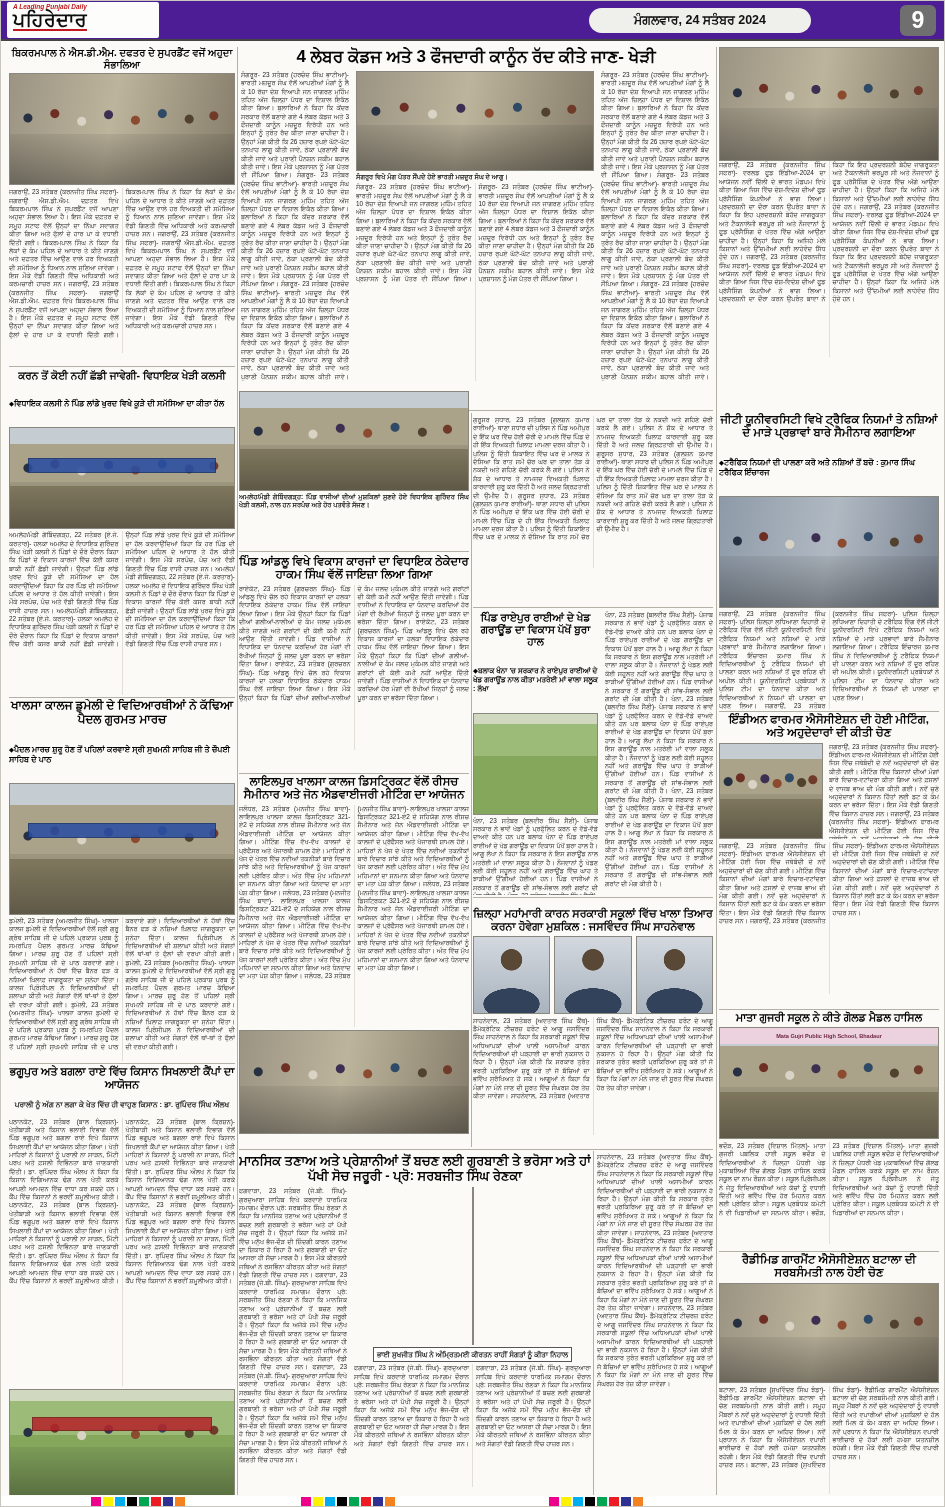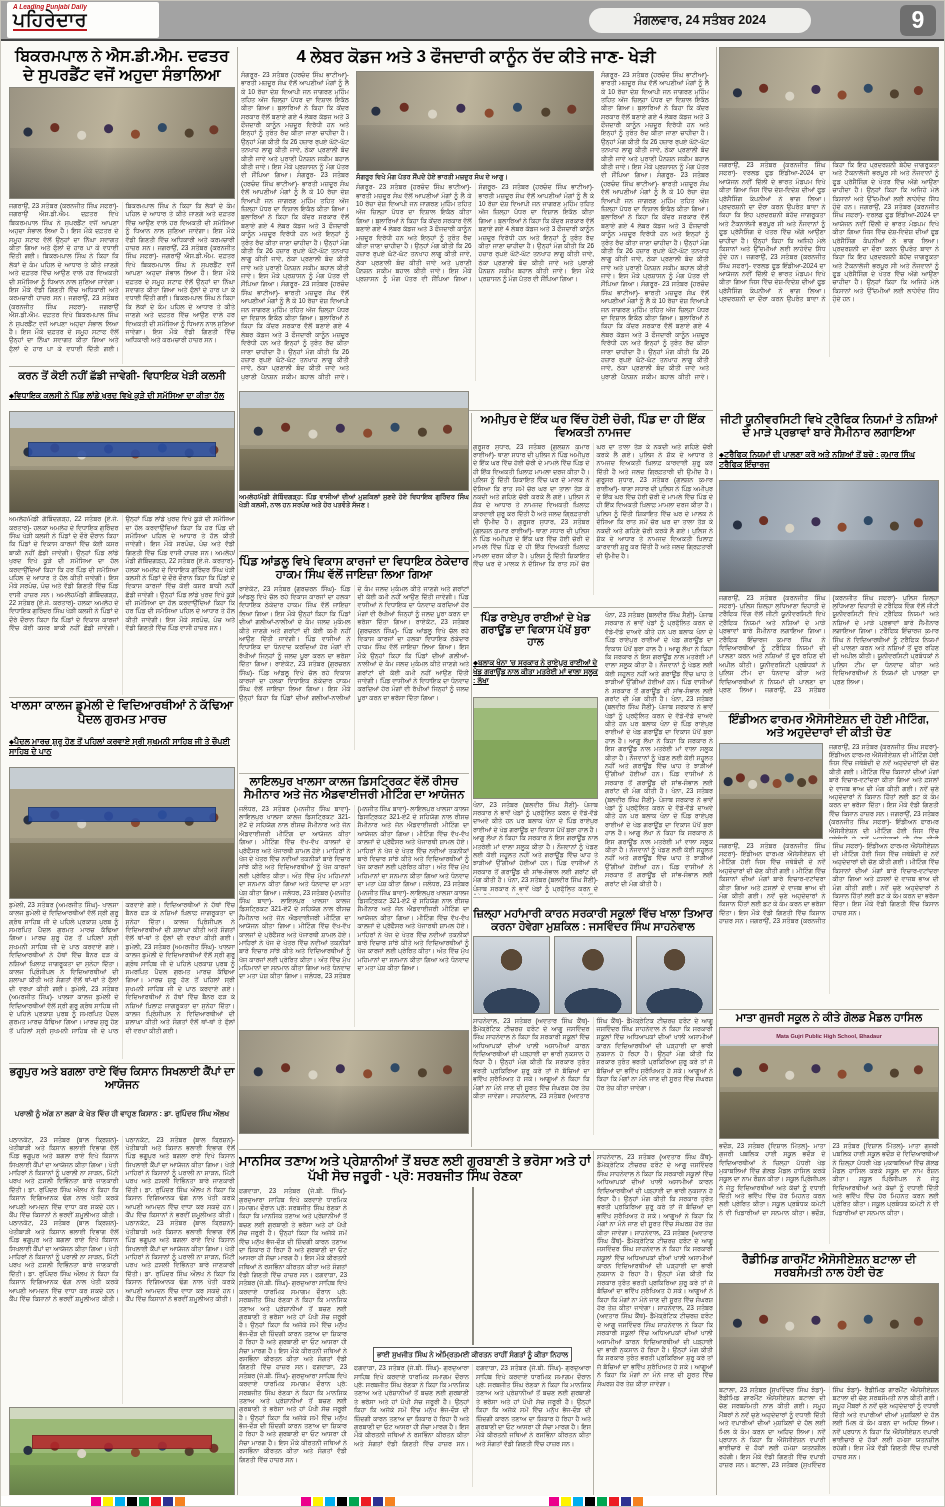--- a/index.html
+++ b/index.html
@@ -6,21 +6,21 @@
   html,body { background:#9a9a9a; }
   .page {
     position:relative; width:945px; height:1507px; margin:0 auto;
     background:#fbfaf6; overflow:hidden;
     font-family:"Liberation Sans","DejaVu Sans",sans-serif; color:#1c1c1c;
     border:1px solid #c9c6bd;
   }
   
   .header {
     position:absolute; left:0; top:0; width:945px; height:40px;
-    background:#a3a3a3; display:flex; align-items:center;
+    background:#4c1d95; display:flex; align-items:center;
     border-bottom:2px solid #444;
   }
   .masthead {
     width:152px; height:36px; margin-left:6px; background:#fdfdfb;
     padding:1px 6px; border-radius:2px;
   }
   .tagline { font-size:6.5px; font-style:italic; font-weight:bold; color:#c0191f; }
   .paper-name { font-size:19px; font-weight:bold; color:#0d0d0d; line-height:1; letter-spacing:.5px; border-bottom:2px solid #c0191f; display:inline-block; }
   .date-pill {
     position:absolute; left:588px; top:7px; width:222px; height:25px;
@@ -28,23 +28,23 @@
     font-size:12.5px; font-weight:bold; display:flex; align-items:center; justify-content:center;
   }
   .page-num {
     position:absolute; right:10px; top:4px; width:36px; height:31px;
     background:#6f6f6f; border-radius:6px; color:#fff;
     font-size:23px; font-weight:bold; display:flex; align-items:center; justify-content:center;
   }
   
   .article { position:absolute; overflow:hidden; }
   .hl { font-weight:bold; color:#050505; text-align:center; line-height:1.16; }
-  .subhead { font-size:8px; font-weight:bold; text-align:left; line-height:1.25; margin:10px 0; color:#000;text-decoration:underline; }
+  .subhead { font-size:8px; font-weight:bold; text-align:left; line-height:1.25; margin:18px 0; color:#000; }
   .subhead::before { content:"\25C6 "; font-size:6.5px; }
-  .byline { font-size:7.4px; font-weight:bold; text-align:center; margin:18px 0; }
+  .byline { font-size:7.4px; font-weight:bold; text-align:center; margin:9px 0; }
   .body-text { font-size:6.4px; line-height:1.31; text-align:justify; color:#232323; overflow:hidden; }
   .cols-2 { column-count:2; column-gap:7px; column-rule:1px solid #e2dfd6; }
   .caption { font-size:6.6px; font-weight:bold; line-height:1.28; text-align:justify; margin-top:2px; overflow:hidden; }
   .vrule { position:absolute; width:1px; background:#b3b0a6; }
   .hrule { position:absolute; height:1px; background:#b3b0a6; }
   
   .photo { position:relative; overflow:hidden; border:1px solid #8a887e; background:#a8a396; }
   .ph-indoor  { background:linear-gradient(100deg,#9b9483,#bdb49c 45%,#857d6a); }
   .ph-outdoor { background:linear-gradient(#c6cdd2 0 16%,#aaa289 16% 58%,#8c8366 58%); }
   .ph-field   { background:linear-gradient(#d0d8c0 0 10%,#9cba78 10% 42%,#84a75c 42%); }
@@ -100,21 +100,21 @@
   <div class="hrule" style="left:238px; top:550px;  width:230px;"></div>
   <div class="hrule" style="left:238px; top:772px;  width:230px;"></div>
   <div class="hrule" style="left:238px; top:1148px; width:474px;"></div>
   <div class="hrule" style="left:472px; top:606px;  width:240px;"></div>
   <div class="hrule" style="left:472px; top:896px;  width:240px;"></div>
   <div class="hrule" style="left:718px; top:710px;  width:220px;"></div>
   <div class="hrule" style="left:718px; top:1008px; width:220px;"></div>
   <div class="hrule" style="left:718px; top:1250px; width:220px;"></div>
 
   <section class="article" style="left:8px; top:46px; width:226px; height:317px;">
-    <h2 class="hl" style="font-size:16px;">ਬਿਕਰਮਪਾਲ ਨੇ ਐਸ.ਡੀ.ਐਮ. ਦਫਤਰ ਦੇ ਸੁਪਰਡੈਂਟ ਵਜੋਂ ਅਹੁਦਾ ਸੰਭਾਲਿਆ</h2>
+    <h2 class="hl" style="font-size:10px;">ਬਿਕਰਮਪਾਲ ਨੇ ਐਸ.ਡੀ.ਐਮ. ਦਫਤਰ ਦੇ ਸੁਪਰਡੈਂਟ ਵਜੋਂ ਅਹੁਦਾ ਸੰਭਾਲਿਆ</h2>
     <div class="photo ph-indoor people" style="height:112px; margin:3px 0;"></div>
     <div class="body-text cols-2" style="height:165px;">ਜਗਰਾਉਂ, 23 ਸਤੰਬਰ (ਕਰਨਜੀਤ ਸਿੰਘ ਸਫਰਾ)- ਜਗਰਾਉਂ ਐਸ.ਡੀ.ਐਮ. ਦਫ਼ਤਰ ਵਿਖੇ ਬਿਕਰਮਪਾਲ ਸਿੰਘ ਨੇ ਸੁਪਰਡੈਂਟ ਵਜੋਂ ਆਪਣਾ ਅਹੁਦਾ ਸੰਭਾਲ ਲਿਆ ਹੈ। ਇਸ ਮੌਕੇ ਦਫ਼ਤਰ ਦੇ ਸਮੂਹ ਸਟਾਫ ਵੱਲੋਂ ਉਨ੍ਹਾਂ ਦਾ ਨਿੱਘਾ ਸਵਾਗਤ ਕੀਤਾ ਗਿਆ ਅਤੇ ਫੁੱਲਾਂ ਦੇ ਹਾਰ ਪਾ ਕੇ ਵਧਾਈ ਦਿੱਤੀ ਗਈ। ਬਿਕਰਮਪਾਲ ਸਿੰਘ ਨੇ ਕਿਹਾ ਕਿ ਲੋਕਾਂ ਦੇ ਕੰਮ ਪਹਿਲ ਦੇ ਆਧਾਰ ਤੇ ਕੀਤੇ ਜਾਣਗੇ ਅਤੇ ਦਫ਼ਤਰ ਵਿੱਚ ਆਉਣ ਵਾਲੇ ਹਰ ਵਿਅਕਤੀ ਦੀ ਸਮੱਸਿਆ ਨੂੰ ਧਿਆਨ ਨਾਲ ਸੁਣਿਆ ਜਾਵੇਗਾ। ਇਸ ਮੌਕੇ ਵੱਡੀ ਗਿਣਤੀ ਵਿੱਚ ਅਧਿਕਾਰੀ ਅਤੇ ਕਰਮਚਾਰੀ ਹਾਜ਼ਰ ਸਨ। ਜਗਰਾਉਂ, 23 ਸਤੰਬਰ (ਕਰਨਜੀਤ ਸਿੰਘ ਸਫਰਾ)- ਜਗਰਾਉਂ ਐਸ.ਡੀ.ਐਮ. ਦਫ਼ਤਰ ਵਿਖੇ ਬਿਕਰਮਪਾਲ ਸਿੰਘ ਨੇ ਸੁਪਰਡੈਂਟ ਵਜੋਂ ਆਪਣਾ ਅਹੁਦਾ ਸੰਭਾਲ ਲਿਆ ਹੈ। ਇਸ ਮੌਕੇ ਦਫ਼ਤਰ ਦੇ ਸਮੂਹ ਸਟਾਫ ਵੱਲੋਂ ਉਨ੍ਹਾਂ ਦਾ ਨਿੱਘਾ ਸਵਾਗਤ ਕੀਤਾ ਗਿਆ ਅਤੇ ਫੁੱਲਾਂ ਦੇ ਹਾਰ ਪਾ ਕੇ ਵਧਾਈ ਦਿੱਤੀ ਗਈ। ਬਿਕਰਮਪਾਲ ਸਿੰਘ ਨੇ ਕਿਹਾ ਕਿ ਲੋਕਾਂ ਦੇ ਕੰਮ ਪਹਿਲ ਦੇ ਆਧਾਰ ਤੇ ਕੀਤੇ ਜਾਣਗੇ ਅਤੇ ਦਫ਼ਤਰ ਵਿੱਚ ਆਉਣ ਵਾਲੇ ਹਰ ਵਿਅਕਤੀ ਦੀ ਸਮੱਸਿਆ ਨੂੰ ਧਿਆਨ ਨਾਲ ਸੁਣਿਆ ਜਾਵੇਗਾ। ਇਸ ਮੌਕੇ ਵੱਡੀ ਗਿਣਤੀ ਵਿੱਚ ਅਧਿਕਾਰੀ ਅਤੇ ਕਰਮਚਾਰੀ ਹਾਜ਼ਰ ਸਨ। ਜਗਰਾਉਂ, 23 ਸਤੰਬਰ (ਕਰਨਜੀਤ ਸਿੰਘ ਸਫਰਾ)- ਜਗਰਾਉਂ ਐਸ.ਡੀ.ਐਮ. ਦਫ਼ਤਰ ਵਿਖੇ ਬਿਕਰਮਪਾਲ ਸਿੰਘ ਨੇ ਸੁਪਰਡੈਂਟ ਵਜੋਂ ਆਪਣਾ ਅਹੁਦਾ ਸੰਭਾਲ ਲਿਆ ਹੈ। ਇਸ ਮੌਕੇ ਦਫ਼ਤਰ ਦੇ ਸਮੂਹ ਸਟਾਫ ਵੱਲੋਂ ਉਨ੍ਹਾਂ ਦਾ ਨਿੱਘਾ ਸਵਾਗਤ ਕੀਤਾ ਗਿਆ ਅਤੇ ਫੁੱਲਾਂ ਦੇ ਹਾਰ ਪਾ ਕੇ ਵਧਾਈ ਦਿੱਤੀ ਗਈ। ਬਿਕਰਮਪਾਲ ਸਿੰਘ ਨੇ ਕਿਹਾ ਕਿ ਲੋਕਾਂ ਦੇ ਕੰਮ ਪਹਿਲ ਦੇ ਆਧਾਰ ਤੇ ਕੀਤੇ ਜਾਣਗੇ ਅਤੇ ਦਫ਼ਤਰ ਵਿੱਚ ਆਉਣ ਵਾਲੇ ਹਰ ਵਿਅਕਤੀ ਦੀ ਸਮੱਸਿਆ ਨੂੰ ਧਿਆਨ ਨਾਲ ਸੁਣਿਆ ਜਾਵੇਗਾ। ਇਸ ਮੌਕੇ ਵੱਡੀ ਗਿਣਤੀ ਵਿੱਚ ਅਧਿਕਾਰੀ ਅਤੇ ਕਰਮਚਾਰੀ ਹਾਜ਼ਰ ਸਨ।</div>
   </section>
 
   <section class="article" style="left:8px; top:368px; width:226px; height:326px;">
     <h3 class="hl" style="font-size:10.5px;">ਕਰਨ ਤੋਂ ਕੋਈ ਨਹੀਂ ਛੱਡੀ ਜਾਵੇਗੀ- ਵਿਧਾਇਕ ਖੇੜੀ ਕਲਸੀ</h3>
     <div class="subhead">ਵਿਧਾਇਕ ਕਲਸੀ ਨੇ ਪਿੰਡ ਲਾਂਡੇ ਖੁਰਦ ਵਿਖੇ ਕੂੜੇ ਦੀ ਸਮੱਸਿਆ ਦਾ ਕੀਤਾ ਹੱਲ</div>
     <div class="photo ph-outdoor people" style="height:102px; margin:2px 0;">
       <div class="banner-blue"></div>
     </div>
@@ -174,21 +174,20 @@
       <div class="body-text" style="width:108px;">ਫਗਵਾੜਾ, 23 ਸਤੰਬਰ (ਜੇ.ਬੀ. ਸਿੰਘ)- ਗੁਰਦੁਆਰਾ ਸਾਹਿਬ ਵਿਖੇ ਕਰਵਾਏ ਧਾਰਮਿਕ ਸਮਾਗਮ ਦੌਰਾਨ ਪ੍ਰੋ: ਸਰਬਜੀਤ ਸਿੰਘ ਰੇਣਕਾ ਨੇ ਕਿਹਾ ਕਿ ਮਾਨਸਿਕ ਤਣਾਅ ਅਤੇ ਪ੍ਰੇਸ਼ਾਨੀਆਂ ਤੋਂ ਬਚਣ ਲਈ ਗੁਰਬਾਣੀ ਤੇ ਭਰੋਸਾ ਅਤੇ ਹਾਂ ਪੱਖੀ ਸੋਚ ਜਰੂਰੀ ਹੈ। ਉਨ੍ਹਾਂ ਕਿਹਾ ਕਿ ਅਜੋਕੇ ਸਮੇਂ ਵਿੱਚ ਮਨੁੱਖ ਭੱਜ-ਦੌੜ ਦੀ ਜ਼ਿੰਦਗੀ ਕਾਰਨ ਤਣਾਅ ਦਾ ਸ਼ਿਕਾਰ ਹੋ ਰਿਹਾ ਹੈ ਅਤੇ ਗੁਰਬਾਣੀ ਦਾ ਓਟ ਆਸਰਾ ਹੀ ਸੱਚਾ ਮਾਰਗ ਹੈ। ਇਸ ਮੌਕੇ ਕੀਰਤਨੀ ਜਥਿਆਂ ਨੇ ਰਸਭਿੰਨਾ ਕੀਰਤਨ ਕੀਤਾ ਅਤੇ ਸੰਗਤਾਂ ਵੱਡੀ ਗਿਣਤੀ ਵਿੱਚ ਹਾਜ਼ਰ ਸਨ। ਫਗਵਾੜਾ, 23 ਸਤੰਬਰ (ਜੇ.ਬੀ. ਸਿੰਘ)- ਗੁਰਦੁਆਰਾ ਸਾਹਿਬ ਵਿਖੇ ਕਰਵਾਏ ਧਾਰਮਿਕ ਸਮਾਗਮ ਦੌਰਾਨ ਪ੍ਰੋ: ਸਰਬਜੀਤ ਸਿੰਘ ਰੇਣਕਾ ਨੇ ਕਿਹਾ ਕਿ ਮਾਨਸਿਕ ਤਣਾਅ ਅਤੇ ਪ੍ਰੇਸ਼ਾਨੀਆਂ ਤੋਂ ਬਚਣ ਲਈ ਗੁਰਬਾਣੀ ਤੇ ਭਰੋਸਾ ਅਤੇ ਹਾਂ ਪੱਖੀ ਸੋਚ ਜਰੂਰੀ ਹੈ। ਉਨ੍ਹਾਂ ਕਿਹਾ ਕਿ ਅਜੋਕੇ ਸਮੇਂ ਵਿੱਚ ਮਨੁੱਖ ਭੱਜ-ਦੌੜ ਦੀ ਜ਼ਿੰਦਗੀ ਕਾਰਨ ਤਣਾਅ ਦਾ ਸ਼ਿਕਾਰ ਹੋ ਰਿਹਾ ਹੈ ਅਤੇ ਗੁਰਬਾਣੀ ਦਾ ਓਟ ਆਸਰਾ ਹੀ ਸੱਚਾ ਮਾਰਗ ਹੈ। ਇਸ ਮੌਕੇ ਕੀਰਤਨੀ ਜਥਿਆਂ ਨੇ ਰਸਭਿੰਨਾ ਕੀਰਤਨ ਕੀਤਾ ਅਤੇ ਸੰਗਤਾਂ ਵੱਡੀ ਗਿਣਤੀ ਵਿੱਚ ਹਾਜ਼ਰ ਸਨ। ਫਗਵਾੜਾ, 23 ਸਤੰਬਰ (ਜੇ.ਬੀ. ਸਿੰਘ)- ਗੁਰਦੁਆਰਾ ਸਾਹਿਬ ਵਿਖੇ ਕਰਵਾਏ ਧਾਰਮਿਕ ਸਮਾਗਮ ਦੌਰਾਨ ਪ੍ਰੋ: ਸਰਬਜੀਤ ਸਿੰਘ ਰੇਣਕਾ ਨੇ ਕਿਹਾ ਕਿ ਮਾਨਸਿਕ ਤਣਾਅ ਅਤੇ ਪ੍ਰੇਸ਼ਾਨੀਆਂ ਤੋਂ ਬਚਣ ਲਈ ਗੁਰਬਾਣੀ ਤੇ ਭਰੋਸਾ ਅਤੇ ਹਾਂ ਪੱਖੀ ਸੋਚ ਜਰੂਰੀ ਹੈ। ਉਨ੍ਹਾਂ ਕਿਹਾ ਕਿ ਅਜੋਕੇ ਸਮੇਂ ਵਿੱਚ ਮਨੁੱਖ ਭੱਜ-ਦੌੜ ਦੀ ਜ਼ਿੰਦਗੀ ਕਾਰਨ ਤਣਾਅ ਦਾ ਸ਼ਿਕਾਰ ਹੋ ਰਿਹਾ ਹੈ ਅਤੇ ਗੁਰਬਾਣੀ ਦਾ ਓਟ ਆਸਰਾ ਹੀ ਸੱਚਾ ਮਾਰਗ ਹੈ। ਇਸ ਮੌਕੇ ਕੀਰਤਨੀ ਜਥਿਆਂ ਨੇ ਰਸਭਿੰਨਾ ਕੀਰਤਨ ਕੀਤਾ ਅਤੇ ਸੰਗਤਾਂ ਵੱਡੀ ਗਿਣਤੀ ਵਿੱਚ ਹਾਜ਼ਰ ਸਨ।</div>
       <div style="flex:1; display:flex; flex-direction:column;align-items:center;">
         <div class="photo ph-stage people" style="height:158px;"></div>
         <div class="cap-box">ਭਾਈ ਸੁਖਜੀਤ ਸਿੰਘ ਨੇ ਅੰਮ੍ਰਿਤਮਈ ਕੀਰਤਨ ਰਾਹੀਂ ਸੰਗਤਾਂ ਨੂੰ ਕੀਤਾ ਨਿਹਾਲ</div>
         <div class="body-text cols-2" style="flex:1; margin-top:2px;">ਫਗਵਾੜਾ, 23 ਸਤੰਬਰ (ਜੇ.ਬੀ. ਸਿੰਘ)- ਗੁਰਦੁਆਰਾ ਸਾਹਿਬ ਵਿਖੇ ਕਰਵਾਏ ਧਾਰਮਿਕ ਸਮਾਗਮ ਦੌਰਾਨ ਪ੍ਰੋ: ਸਰਬਜੀਤ ਸਿੰਘ ਰੇਣਕਾ ਨੇ ਕਿਹਾ ਕਿ ਮਾਨਸਿਕ ਤਣਾਅ ਅਤੇ ਪ੍ਰੇਸ਼ਾਨੀਆਂ ਤੋਂ ਬਚਣ ਲਈ ਗੁਰਬਾਣੀ ਤੇ ਭਰੋਸਾ ਅਤੇ ਹਾਂ ਪੱਖੀ ਸੋਚ ਜਰੂਰੀ ਹੈ। ਉਨ੍ਹਾਂ ਕਿਹਾ ਕਿ ਅਜੋਕੇ ਸਮੇਂ ਵਿੱਚ ਮਨੁੱਖ ਭੱਜ-ਦੌੜ ਦੀ ਜ਼ਿੰਦਗੀ ਕਾਰਨ ਤਣਾਅ ਦਾ ਸ਼ਿਕਾਰ ਹੋ ਰਿਹਾ ਹੈ ਅਤੇ ਗੁਰਬਾਣੀ ਦਾ ਓਟ ਆਸਰਾ ਹੀ ਸੱਚਾ ਮਾਰਗ ਹੈ। ਇਸ ਮੌਕੇ ਕੀਰਤਨੀ ਜਥਿਆਂ ਨੇ ਰਸਭਿੰਨਾ ਕੀਰਤਨ ਕੀਤਾ ਅਤੇ ਸੰਗਤਾਂ ਵੱਡੀ ਗਿਣਤੀ ਵਿੱਚ ਹਾਜ਼ਰ ਸਨ। ਫਗਵਾੜਾ, 23 ਸਤੰਬਰ (ਜੇ.ਬੀ. ਸਿੰਘ)- ਗੁਰਦੁਆਰਾ ਸਾਹਿਬ ਵਿਖੇ ਕਰਵਾਏ ਧਾਰਮਿਕ ਸਮਾਗਮ ਦੌਰਾਨ ਪ੍ਰੋ: ਸਰਬਜੀਤ ਸਿੰਘ ਰੇਣਕਾ ਨੇ ਕਿਹਾ ਕਿ ਮਾਨਸਿਕ ਤਣਾਅ ਅਤੇ ਪ੍ਰੇਸ਼ਾਨੀਆਂ ਤੋਂ ਬਚਣ ਲਈ ਗੁਰਬਾਣੀ ਤੇ ਭਰੋਸਾ ਅਤੇ ਹਾਂ ਪੱਖੀ ਸੋਚ ਜਰੂਰੀ ਹੈ। ਉਨ੍ਹਾਂ ਕਿਹਾ ਕਿ ਅਜੋਕੇ ਸਮੇਂ ਵਿੱਚ ਮਨੁੱਖ ਭੱਜ-ਦੌੜ ਦੀ ਜ਼ਿੰਦਗੀ ਕਾਰਨ ਤਣਾਅ ਦਾ ਸ਼ਿਕਾਰ ਹੋ ਰਿਹਾ ਹੈ ਅਤੇ ਗੁਰਬਾਣੀ ਦਾ ਓਟ ਆਸਰਾ ਹੀ ਸੱਚਾ ਮਾਰਗ ਹੈ। ਇਸ ਮੌਕੇ ਕੀਰਤਨੀ ਜਥਿਆਂ ਨੇ ਰਸਭਿੰਨਾ ਕੀਰਤਨ ਕੀਤਾ ਅਤੇ ਸੰਗਤਾਂ ਵੱਡੀ ਗਿਣਤੀ ਵਿੱਚ ਹਾਜ਼ਰ ਸਨ।</div>
       </div>
     </div>
   </section>
 
   <section class="article" style="left:472px; top:412px; width:240px; height:192px;">
-    <h3 class="hl" style="font-size:11.5px;">ਅਮੀਪੁਰ ਦੇ ਇੱਕ ਘਰ ਵਿੱਚ ਹੋਈ ਚੋਰੀ, ਪਿੰਡ ਦਾ ਹੀ ਇੱਕ ਵਿਅਕਤੀ ਨਾਮਜਦ</h3>
     <div class="body-text cols-2" style="height:152px; margin-top:3px;">ਗੁਰੂਸਰ ਸੁਧਾਰ, 23 ਸਤੰਬਰ (ਗੁਲਸ਼ਨ ਕੁਮਾਰ ਰਾਈਆਂ)- ਥਾਣਾ ਸਧਾਰ ਦੀ ਪੁਲਿਸ ਨੇ ਪਿੰਡ ਅਮੀਪੁਰ ਦੇ ਇੱਕ ਘਰ ਵਿੱਚ ਹੋਈ ਚੋਰੀ ਦੇ ਮਾਮਲੇ ਵਿੱਚ ਪਿੰਡ ਦੇ ਹੀ ਇੱਕ ਵਿਅਕਤੀ ਖ਼ਿਲਾਫ਼ ਮਾਮਲਾ ਦਰਜ ਕੀਤਾ ਹੈ। ਪੁਲਿਸ ਨੂੰ ਦਿੱਤੀ ਸ਼ਿਕਾਇਤ ਵਿੱਚ ਘਰ ਦੇ ਮਾਲਕ ਨੇ ਦੱਸਿਆ ਕਿ ਰਾਤ ਸਮੇਂ ਚੋਰ ਘਰ ਦਾ ਤਾਲਾ ਤੋੜ ਕੇ ਨਕਦੀ ਅਤੇ ਗਹਿਣੇ ਚੋਰੀ ਕਰਕੇ ਲੈ ਗਏ। ਪੁਲਿਸ ਨੇ ਸ਼ੱਕ ਦੇ ਆਧਾਰ ਤੇ ਨਾਮਜਦ ਵਿਅਕਤੀ ਖ਼ਿਲਾਫ਼ ਕਾਰਵਾਈ ਸ਼ੁਰੂ ਕਰ ਦਿੱਤੀ ਹੈ ਅਤੇ ਜਲਦ ਗ੍ਰਿਫ਼ਤਾਰੀ ਦੀ ਉਮੀਦ ਹੈ। ਗੁਰੂਸਰ ਸੁਧਾਰ, 23 ਸਤੰਬਰ (ਗੁਲਸ਼ਨ ਕੁਮਾਰ ਰਾਈਆਂ)- ਥਾਣਾ ਸਧਾਰ ਦੀ ਪੁਲਿਸ ਨੇ ਪਿੰਡ ਅਮੀਪੁਰ ਦੇ ਇੱਕ ਘਰ ਵਿੱਚ ਹੋਈ ਚੋਰੀ ਦੇ ਮਾਮਲੇ ਵਿੱਚ ਪਿੰਡ ਦੇ ਹੀ ਇੱਕ ਵਿਅਕਤੀ ਖ਼ਿਲਾਫ਼ ਮਾਮਲਾ ਦਰਜ ਕੀਤਾ ਹੈ। ਪੁਲਿਸ ਨੂੰ ਦਿੱਤੀ ਸ਼ਿਕਾਇਤ ਵਿੱਚ ਘਰ ਦੇ ਮਾਲਕ ਨੇ ਦੱਸਿਆ ਕਿ ਰਾਤ ਸਮੇਂ ਚੋਰ ਘਰ ਦਾ ਤਾਲਾ ਤੋੜ ਕੇ ਨਕਦੀ ਅਤੇ ਗਹਿਣੇ ਚੋਰੀ ਕਰਕੇ ਲੈ ਗਏ। ਪੁਲਿਸ ਨੇ ਸ਼ੱਕ ਦੇ ਆਧਾਰ ਤੇ ਨਾਮਜਦ ਵਿਅਕਤੀ ਖ਼ਿਲਾਫ਼ ਕਾਰਵਾਈ ਸ਼ੁਰੂ ਕਰ ਦਿੱਤੀ ਹੈ ਅਤੇ ਜਲਦ ਗ੍ਰਿਫ਼ਤਾਰੀ ਦੀ ਉਮੀਦ ਹੈ। ਗੁਰੂਸਰ ਸੁਧਾਰ, 23 ਸਤੰਬਰ (ਗੁਲਸ਼ਨ ਕੁਮਾਰ ਰਾਈਆਂ)- ਥਾਣਾ ਸਧਾਰ ਦੀ ਪੁਲਿਸ ਨੇ ਪਿੰਡ ਅਮੀਪੁਰ ਦੇ ਇੱਕ ਘਰ ਵਿੱਚ ਹੋਈ ਚੋਰੀ ਦੇ ਮਾਮਲੇ ਵਿੱਚ ਪਿੰਡ ਦੇ ਹੀ ਇੱਕ ਵਿਅਕਤੀ ਖ਼ਿਲਾਫ਼ ਮਾਮਲਾ ਦਰਜ ਕੀਤਾ ਹੈ। ਪੁਲਿਸ ਨੂੰ ਦਿੱਤੀ ਸ਼ਿਕਾਇਤ ਵਿੱਚ ਘਰ ਦੇ ਮਾਲਕ ਨੇ ਦੱਸਿਆ ਕਿ ਰਾਤ ਸਮੇਂ ਚੋਰ ਘਰ ਦਾ ਤਾਲਾ ਤੋੜ ਕੇ ਨਕਦੀ ਅਤੇ ਗਹਿਣੇ ਚੋਰੀ ਕਰਕੇ ਲੈ ਗਏ। ਪੁਲਿਸ ਨੇ ਸ਼ੱਕ ਦੇ ਆਧਾਰ ਤੇ ਨਾਮਜਦ ਵਿਅਕਤੀ ਖ਼ਿਲਾਫ਼ ਕਾਰਵਾਈ ਸ਼ੁਰੂ ਕਰ ਦਿੱਤੀ ਹੈ ਅਤੇ ਜਲਦ ਗ੍ਰਿਫ਼ਤਾਰੀ ਦੀ ਉਮੀਦ ਹੈ।</div>
   </section>
 
   <section class="article" style="left:472px; top:610px; width:240px; height:284px;">
     <div style="display:flex; gap:7px; height:284px;">
       <div style="width:125px; display:flex; flex-direction:column;">
         <h4 class="hl" style="font-size:10.5px;">ਪਿੰਡ ਰਾਏਪੁਰ ਰਾਈਆਂ ਦੇ ਖੇਡ ਗਰਾਊਂਡ ਦਾ ਵਿਕਾਸ ਪੱਖੋਂ ਬੁਰਾ ਹਾਲ</h4>
         <div class="subhead" style="font-size:7.2px;">ਬਲਾਕ ਖੰਨਾ 'ਚ ਸਰਕਾਰ ਨੇ ਰਾਏਪੁਰ ਰਾਈਆਂ ਦੇ ਖੇਡ ਗਰਾਊਂਡ ਨਾਲ ਕੀਤਾ ਮਤਰੇਈ ਮਾਂ ਵਾਲਾ ਸਲੂਕ : ਲੱਖਾ</div>
         <div class="photo ph-field" style="height:102px; margin:2px 0;"></div>
         <div class="body-text" style="flex:1;">ਖੰਨਾ, 23 ਸਤੰਬਰ (ਬਲਵੀਰ ਸਿੰਘ ਸੈਣੀ)- ਪੰਜਾਬ ਸਰਕਾਰ ਨੇ ਭਾਵੇਂ ਖੇਡਾਂ ਨੂੰ ਪ੍ਰਫੁੱਲਿਤ ਕਰਨ ਦੇ ਵੱਡੇ-ਵੱਡੇ ਦਾਅਵੇ ਕੀਤੇ ਹਨ ਪਰ ਬਲਾਕ ਖੰਨਾ ਦੇ ਪਿੰਡ ਰਾਏਪੁਰ ਰਾਈਆਂ ਦੇ ਖੇਡ ਗਰਾਊਂਡ ਦਾ ਵਿਕਾਸ ਪੱਖੋਂ ਬੁਰਾ ਹਾਲ ਹੈ। ਆਗੂ ਲੱਖਾ ਨੇ ਕਿਹਾ ਕਿ ਸਰਕਾਰ ਨੇ ਇਸ ਗਰਾਊਂਡ ਨਾਲ ਮਤਰੇਈ ਮਾਂ ਵਾਲਾ ਸਲੂਕ ਕੀਤਾ ਹੈ। ਨੌਜਵਾਨਾਂ ਨੂੰ ਖੇਡਣ ਲਈ ਕੋਈ ਸਹੂਲਤ ਨਹੀਂ ਅਤੇ ਗਰਾਊਂਡ ਵਿੱਚ ਘਾਹ ਤੇ ਝਾੜੀਆਂ ਉੱਗੀਆਂ ਹੋਈਆਂ ਹਨ। ਪਿੰਡ ਵਾਸੀਆਂ ਨੇ ਸਰਕਾਰ ਤੋਂ ਗਰਾਊਂਡ ਦੀ ਸਾਂਭ-ਸੰਭਾਲ ਲਈ ਗਰਾਂਟ ਦੀ ਮੰਗ ਕੀਤੀ ਹੈ। ਖੰਨਾ, 23 ਸਤੰਬਰ (ਬਲਵੀਰ ਸਿੰਘ ਸੈਣੀ)- ਪੰਜਾਬ ਸਰਕਾਰ ਨੇ ਭਾਵੇਂ ਖੇਡਾਂ ਨੂੰ ਪ੍ਰਫੁੱਲਿਤ ਕਰਨ ਦੇ ਵੱਡੇ-ਵੱਡੇ ਦਾਅਵੇ ਕੀਤੇ ਹਨ ਪਰ ਬਲਾਕ ਖੰਨਾ ਦੇ ਪਿੰਡ ਰਾਏਪੁਰ ਰਾਈਆਂ ਦੇ ਖੇਡ ਗਰਾਊਂਡ ਦਾ ਵਿਕਾਸ ਪੱਖੋਂ ਬੁਰਾ ਹਾਲ ਹੈ। ਆਗੂ ਲੱਖਾ ਨੇ ਕਿਹਾ ਕਿ ਸਰਕਾਰ ਨੇ ਇਸ ਗਰਾਊਂਡ ਨਾਲ ਮਤਰੇਈ ਮਾਂ ਵਾਲਾ ਸਲੂਕ ਕੀਤਾ ਹੈ। ਨੌਜਵਾਨਾਂ ਨੂੰ ਖੇਡਣ ਲਈ ਕੋਈ ਸਹੂਲਤ ਨਹੀਂ ਅਤੇ ਗਰਾਊਂਡ ਵਿੱਚ ਘਾਹ ਤੇ ਝਾੜੀਆਂ ਉੱਗੀਆਂ ਹੋਈਆਂ ਹਨ। ਪਿੰਡ ਵਾਸੀਆਂ ਨੇ ਸਰਕਾਰ ਤੋਂ ਗਰਾਊਂਡ ਦੀ ਸਾਂਭ-ਸੰਭਾਲ ਲਈ ਗਰਾਂਟ ਦੀ ਮੰਗ ਕੀਤੀ ਹੈ।</div>

